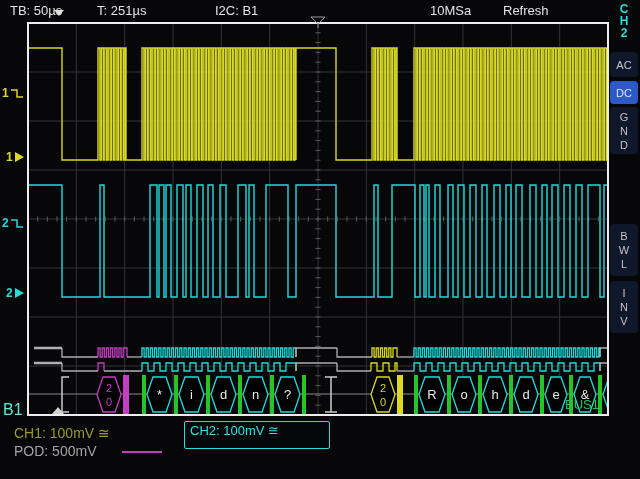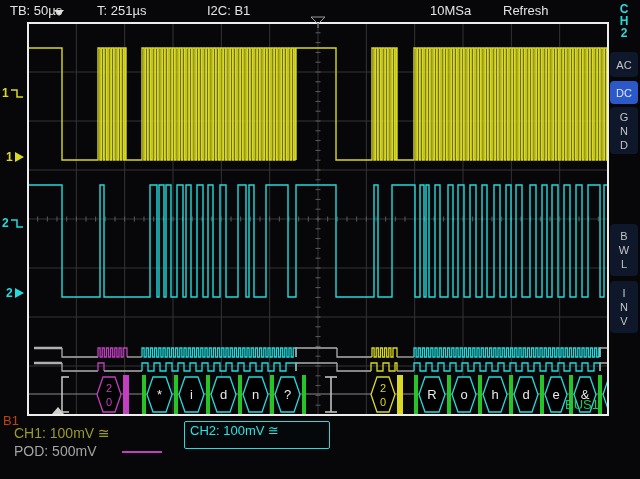--- a/index.html
+++ b/index.html
@@ -14,39 +14,39 @@
   .mk .arrow{width:0;height:0;border-top:5px solid transparent;border-bottom:5px solid transparent;border-left:9px solid currentColor;margin-left:2px;}
   .mk svg{margin-left:1px;}
   .c-ch1{color:#d9d923;} .c-ch2{color:#24dada;}
   
   .flabel{position:absolute;z-index:2;font-size:14px;white-space:nowrap;}
   .ch2box{position:absolute;z-index:2;left:184px;top:421px;width:134px;height:15px;
     border:1px solid #2bd9d9;border-radius:2px;color:#2be2e2;font-size:13px;
     padding:1px 5px 10px 5px;background:#05080a;line-height:15px;}
   .podline{position:absolute;z-index:2;left:122px;top:451px;width:40px;height:2px;background:#c23fc2;}
   .buslab{position:absolute;z-index:3;font-size:13px;color:#22c55e;}
-  .b1lab{position:absolute;z-index:2;font-size:13px;color:#c2410c;margin-top:12px;}
+  .b1lab{position:absolute;z-index:2;font-size:16px;color:#5eead4;}
   
   .sidebar{position:absolute;left:609px;top:0;width:31px;height:479px;z-index:2;background:#07070a;}
   .sb-title{position:absolute;left:0;top:3px;width:30px;text-align:center;color:#2bd9d9;
     font-size:12px;line-height:12px;white-space:pre-line;font-weight:bold;}
   .sb-btn{position:absolute;left:1px;width:28px;background:#0f172a;border-radius:4px;
     color:#c4c4c4;font-size:11px;display:flex;align-items:center;justify-content:center;
     text-align:center;white-space:pre-line;line-height:14px;}
   .sb-btn.active{background:#2b59c8;color:#dde6ff;}
   
 </style>
 </head>
 <body>
 
 <div class="screen">
 
   <div class="hdr" style="left:10px">TB: 50µs</div>
   <div class="hdr" style="left:97px">T: 251µs</div>
-  <div class="hdr" style="left:207px">I2C: B1</div>
+  <div class="hdr" style="left:215px">I2C: B1</div>
   <div class="hdr" style="left:430px">10MSa</div>
   <div class="hdr" style="left:503px">Refresh</div>
 
   <svg id="plot-svg" width="640" height="479">
       <g>
         <line x1="76.33333333333334" y1="23" x2="76.33333333333334" y2="415" stroke="#343434" stroke-width="1"></line>
         <line x1="124.66666666666667" y1="23" x2="124.66666666666667" y2="415" stroke="#343434" stroke-width="1"></line>
         <line x1="173" y1="23" x2="173" y2="415" stroke="#343434" stroke-width="1"></line>
         <line x1="221.33333333333334" y1="23" x2="221.33333333333334" y2="415" stroke="#343434" stroke-width="1"></line>
         <line x1="269.66666666666663" y1="23" x2="269.66666666666663" y2="415" stroke="#343434" stroke-width="1"></line>

